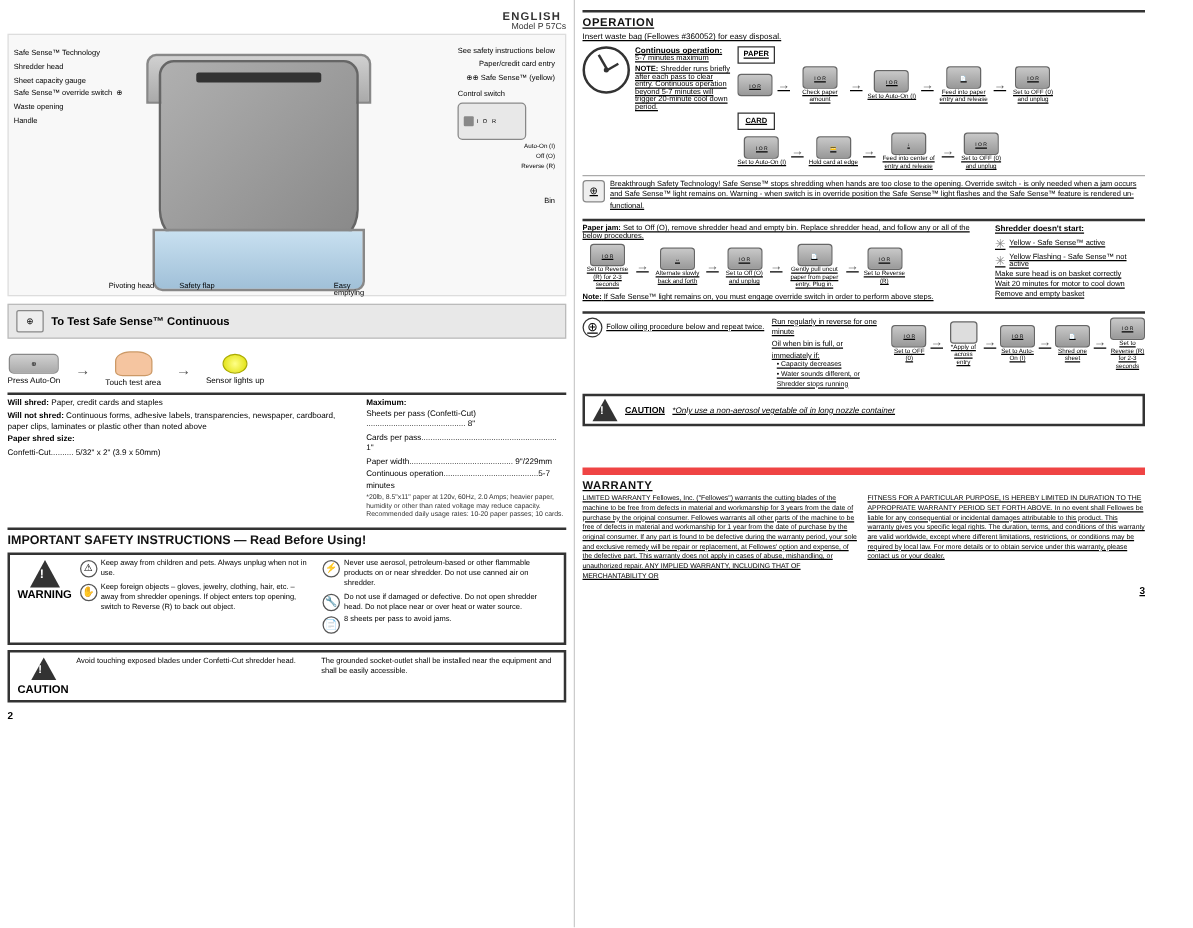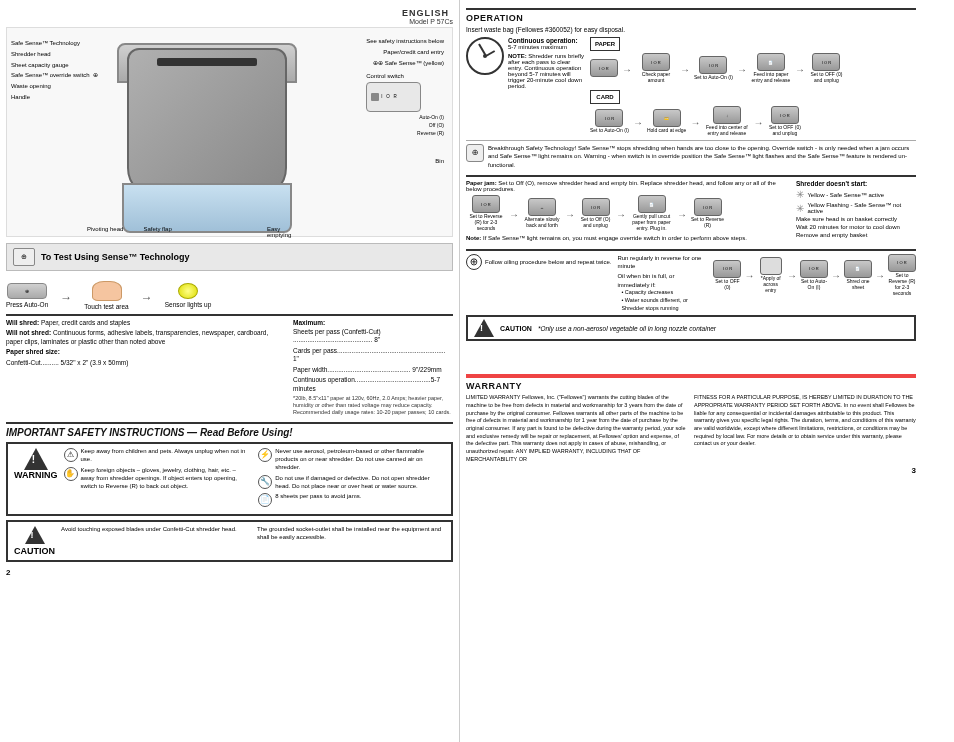--- a/index.html
+++ b/index.html
@@ -24,20 +24,21 @@
       width: 460px;
       padding: 8px 6px;
       border-right: 1px solid #ccc;
       flex-shrink: 0;
     }
 
     
     .right-col {
       flex: 1;
       padding: 8px 6px;
+      text-decoration: underline;
     }
 
     
     .english-header {
       text-align: right;
       font-size: 9px;
       font-weight: bold;
       letter-spacing: 1px;
       color: #333;
       margin-bottom: 2px;
@@ -216,21 +217,20 @@
       border-top: 2px solid #333;
       padding-top: 3px;
       margin-bottom: 6px;
     }
 
     .safety-title {
       font-size: 10px;
       font-weight: bold;
       margin-bottom: 4px;
       color: #111;
-      font-style: italic;
     }
 
     .warning-box {
       border: 2px solid #333;
       padding: 4px 6px;
       margin-bottom: 4px;
       display: flex;
       align-items: flex-start;
       gap: 6px;
     }
@@ -443,21 +443,21 @@
       font-weight: bold;
     }
 
     .caution-desc {
       font-size: 6.5px;
       font-style: italic;
     }
 
     
     .warranty-section {
-      border-top: 4px solid #ef4444;
+      border-top: 6px solid #ef4444;
       padding-top: 3px;
       margin-top: 33px;
     }
 
     .warranty-content {
       display: flex;
       gap: 6px;
     }
 
     .warranty-col {
@@ -639,21 +639,21 @@
 
       <div style="position:absolute; bottom:4px; left:80px; font-size:6px; display:flex; gap:20px;">
         <div>Pivoting head</div>
         <div>Safety flap</div>
         <div style="position:absolute; left:180px;">Easy emptying</div>
       </div>
     </div>
 
     <div class="safe-sense-section">
       <div style="width:22px; height:18px; background:#eee; border:1px solid #888; border-radius:2px; display:flex;align-items:center;justify-content:center;font-size:7px;flex-shrink:0;">⊕</div>
-      <div class="safe-sense-title">To Test Using Sense™ Technology</div>
+      <div class="safe-sense-title">To Test Safe Sense™ Continuous</div>
     </div>
 
     <div class="safe-sense-steps">
       <div class="step-box">
         <div class="btn-illus">
           <span style="font-size:5px;">⊕</span>
         </div>
         <div class="step-label">Press Auto-On</div>
       </div>
       <div class="arrow-right">→</div>

